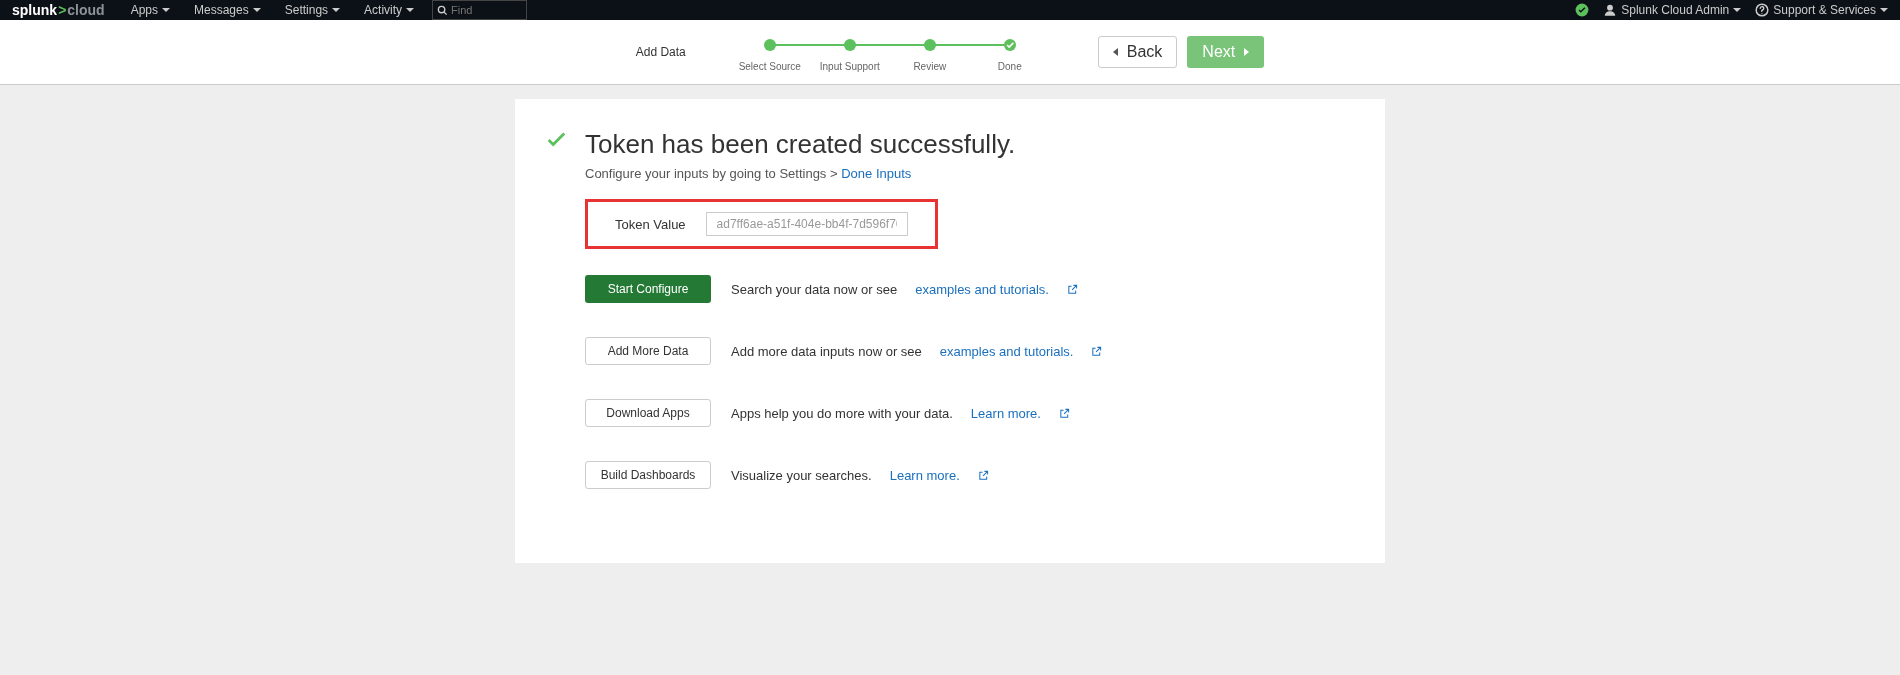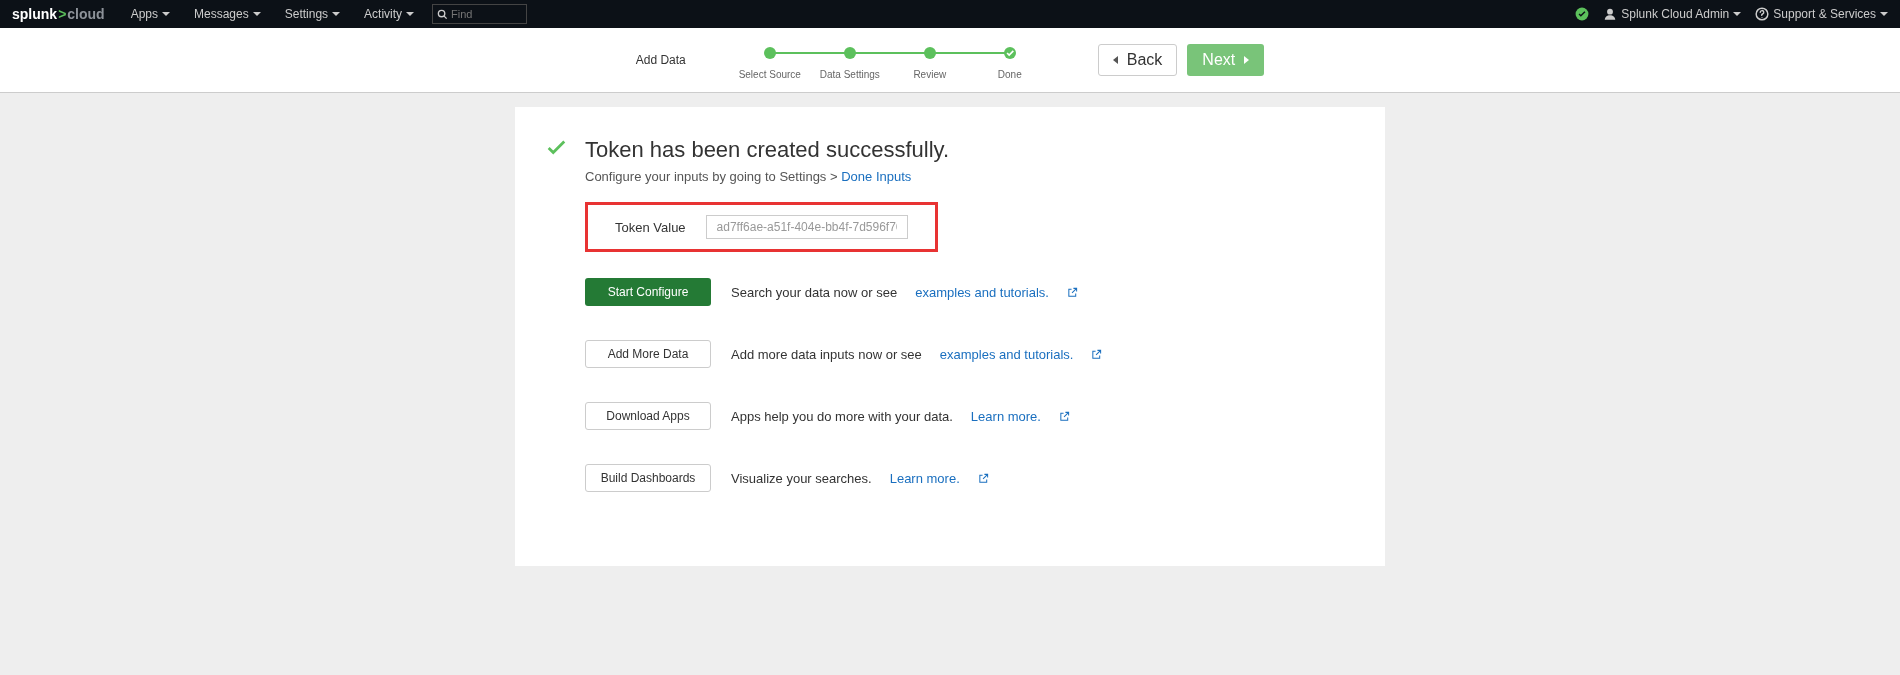--- a/index.html
+++ b/index.html
@@ -1,19 +1,19 @@
 <!DOCTYPE html>
 <html><head>
   <meta charset="utf-8">
   <style>
     * { margin: 0; padding: 0; box-sizing: border-box; }
     body { font-family: "Helvetica Neue", Arial, sans-serif; background: #eee; font-size: 13px; color: #333; width: 1900px; }
     
     
-    .topnav { background: #0c1117; height: 28px; display: flex; align-items: center; padding: 0 12px; color: #ccc; justify-content: space-between; }
+    .topnav { background: #0c1117; height: 20px; display: flex; align-items: center; padding: 0 12px; color: #ccc; justify-content: space-between; }
     .topnav-left { display: flex; align-items: center; gap: 0; }
     .topnav-right { display: flex; align-items: center; gap: 14px; }
     .logo { font-weight: bold; font-size: 14px; margin-right: 14px; display: flex; align-items: center; }
     .logo .s1 { color: #fff; }
     .logo .gt { color: #5cc05c; margin: 0 1px; }
     .logo .s2 { color: #8d9299; }
     .nav-link { color: #ccc; cursor: pointer; font-size: 12px; display: flex; align-items: center; gap: 4px; padding: 16px 12px; height: 26px; }
     .caret-down { display: inline-block; width: 0; height: 0; border-left: 4px solid transparent; border-right: 4px solid transparent; border-top: 4px solid #ccc; }
     .search-box { margin-left: 6px; display: flex; align-items: center; border: 1px solid #444; background: #0c1117; height: 20px; padding: 0 4px; width: 95px; }
     .search-box svg { flex-shrink: 0; }
@@ -39,21 +39,21 @@
     .btn-next { background: #79c479; color: #fff; cursor: default; }
     .chev { display: inline-block; width: 0; height: 0; }
     .chev-left { border-top: 4px solid transparent; border-bottom: 4px solid transparent; border-right: 5px solid #555; }
     .chev-right { border-top: 4px solid transparent; border-bottom: 4px solid transparent; border-left: 5px solid #fff; }
 
     
     .content-wrap { display: flex; justify-content: center; padding-top: 14px; }
     .card { background: #fff; width: 870px; padding: 30px 30px 40px; }
     .success-row { display: flex; align-items: flex-start; gap: 18px; margin-bottom: 18px; }
     .success-check svg { width: 22px; height: 22px; }
-    .success-title { font-size: 22px; color: #333; margin-bottom: 6px; }
+    .success-title { font-size: 26px; color: #333; margin-bottom: 6px; }
     .success-sub { font-size: 13px; color: #555; }
     .success-sub a { color: #1a6fbf; text-decoration: none; }
 
     .token-box { border: 3px solid #e83333; padding: 10px 27px; display: inline-flex; align-items: center; gap: 20px; margin-left: 0; margin-bottom: 26px; }
     .token-label { font-size: 13px; color: #333; }
     .token-input { border: 1px solid #ccc; padding: 4px 10px; font-size: 12px; color: #999; background: #fff; font-family: inherit; width: 202px; }
 
     .action-row { display: flex; align-items: center; gap: 20px; margin-bottom: 34px; }
     .action-btn { width: 126px; height: 28px; display: flex; align-items: center; justify-content: center; border-radius: 3px; font-size: 12px; cursor: pointer; }
     .action-btn.primary { background: #247a35; color: #fff; border: none; }
@@ -126,21 +126,21 @@
     <div class="wizard-title">Add Data</div>
     <div class="steps">
       <div class="step">
         <div class="step-dot"></div>
         <div class="step-line"></div>
         <div class="step-label">Select Source</div>
       </div>
       <div class="step">
         <div class="step-dot"></div>
         <div class="step-line"></div>
-        <div class="step-label">Data Settings</div>
+        <div class="step-label">Input Support</div>
       </div>
       <div class="step">
         <div class="step-dot"></div>
         <div class="step-line"></div>
         <div class="step-label">Review</div>
       </div>
       <div class="step">
         <div class="step-dot done">
             <svg viewBox="0 0 24 24" fill="none" stroke="#fff" stroke-width="4">
               <path d="M5 12 l5 5 l10-10"></path>

